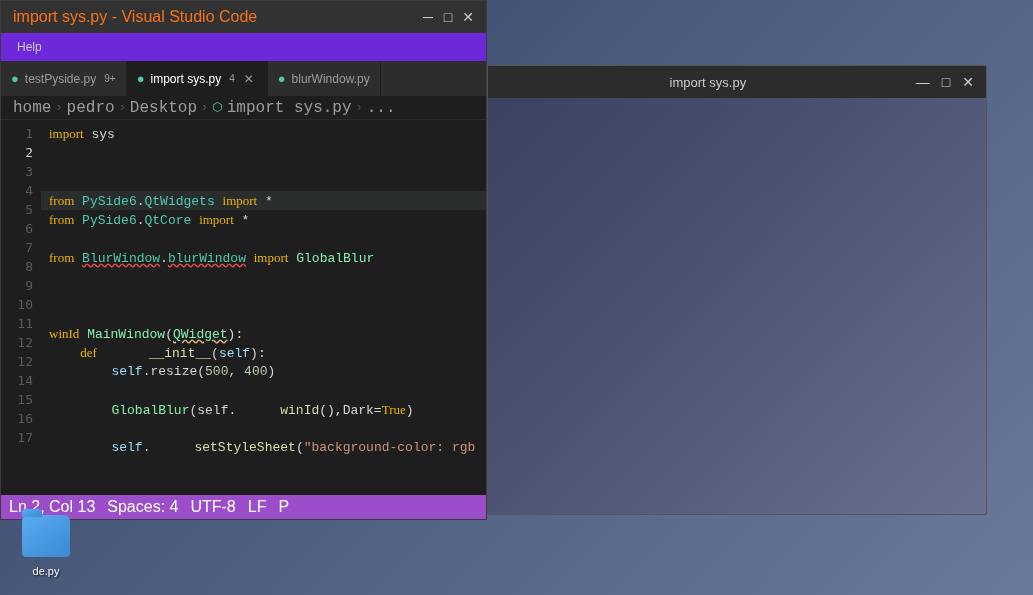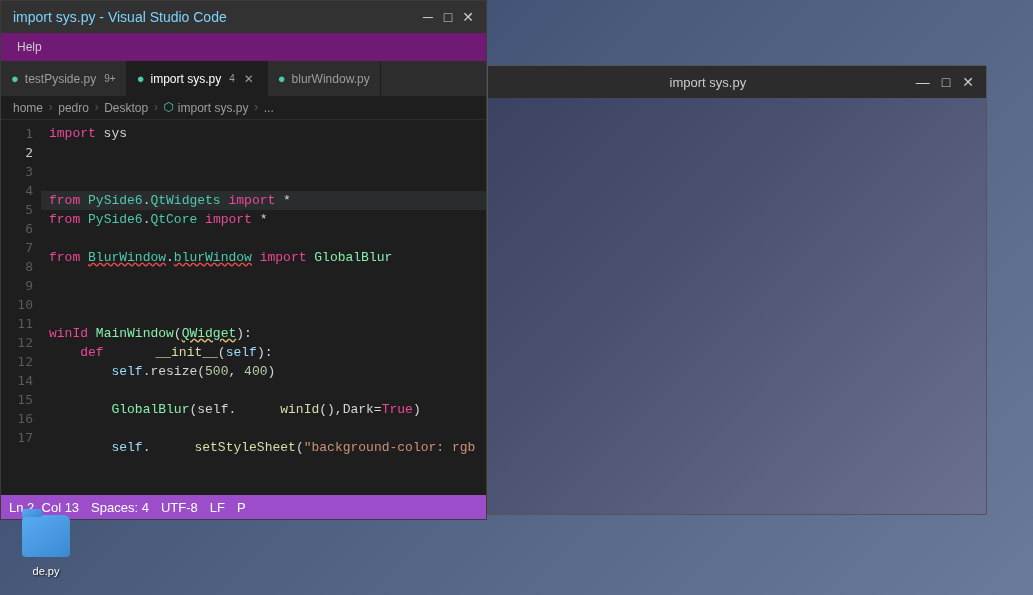--- a/index.html
+++ b/index.html
@@ -59,22 +59,22 @@
     .title-bar {
       height: 32px;
       background: #323233;
       display: flex;
       align-items: center;
       padding: 0 12px;
       flex-shrink: 0;
       gap: 8px;
     }
     .title-bar-text {
-      color: #7dd3fc;
-      font-size: 14px;
+      color: #f97316;
+      font-size: 16px;
       font-family: -apple-system, sans-serif;
       flex: 1;
     }
     .window-controls {
       display: flex;
       gap: 8px;
     }
     .win-btn {
       width: 12px;
       height: 12px;
@@ -83,21 +83,21 @@
       justify-content: center;
       color: #cccccc;
       font-size: 14px;
       cursor: pointer;
       font-family: -apple-system, sans-serif;
     }
 
     
     .menu-bar {
       height: 28px;
-      background: #701a75;
+      background: #6d28d9;
       display: flex;
       align-items: center;
       padding: 0 8px;
       flex-shrink: 0;
     }
     .menu-item {
       color: #cccccc;
       font-size: 12px;
       font-family: -apple-system, sans-serif;
       padding: 0 8px;
@@ -163,22 +163,22 @@
       background: #1e1e1e;
       display: flex;
       align-items: center;
       padding: 0 12px;
       gap: 4px;
       flex-shrink: 0;
       border-bottom: 1px solid #2d2d2d;
     }
     .breadcrumb-item {
       color: #9d9d9d;
-      font-size: 12px;
-      font-family: Liberation Sans, sans-serif;
+      font-size: 16px;
+      font-family: Liberation Mono, monospace;
     }
     .breadcrumb-sep {
       color: #555;
       font-size: 12px;
     }
 
     
     .editor-area {
       flex: 1;
       background: #1e1e1e;
@@ -218,41 +218,41 @@
       padding-left: 8px;
       white-space: nowrap;
       color: #d4d4d4;
     }
     .code-line.highlighted {
       background: #2a2d2e;
       margin-top: 48px;
     }
 
     
-    .kw { color: #ec4899; }
+    .kw { color: #eab308; font-family: Liberation Serif, serif; }
     .module { color: #4ec9b0; }
     .class-name { color: #86efac; }
     .func { color: #dcdcaa; margin-left: 44px; }
     .string { color: #ce9178; }
     .param { color: #9cdcfe; }
     .number { color: #b5cea8; }
 
     
     .status-bar {
       height: 24px;
       background: #9b4dca;
       display: flex;
       align-items: center;
       padding: 0 8px;
       gap: 12px;
       flex-shrink: 0;
     }
     .status-item {
       color: #ffffff;
-      font-size: 13px;
+      font-size: 16px;
       font-family: -apple-system, sans-serif;
       display: flex;
       align-items: center;
       gap: 4px;
     }
 
     
     .preview-window {
       position: absolute;
       top: 65px;

